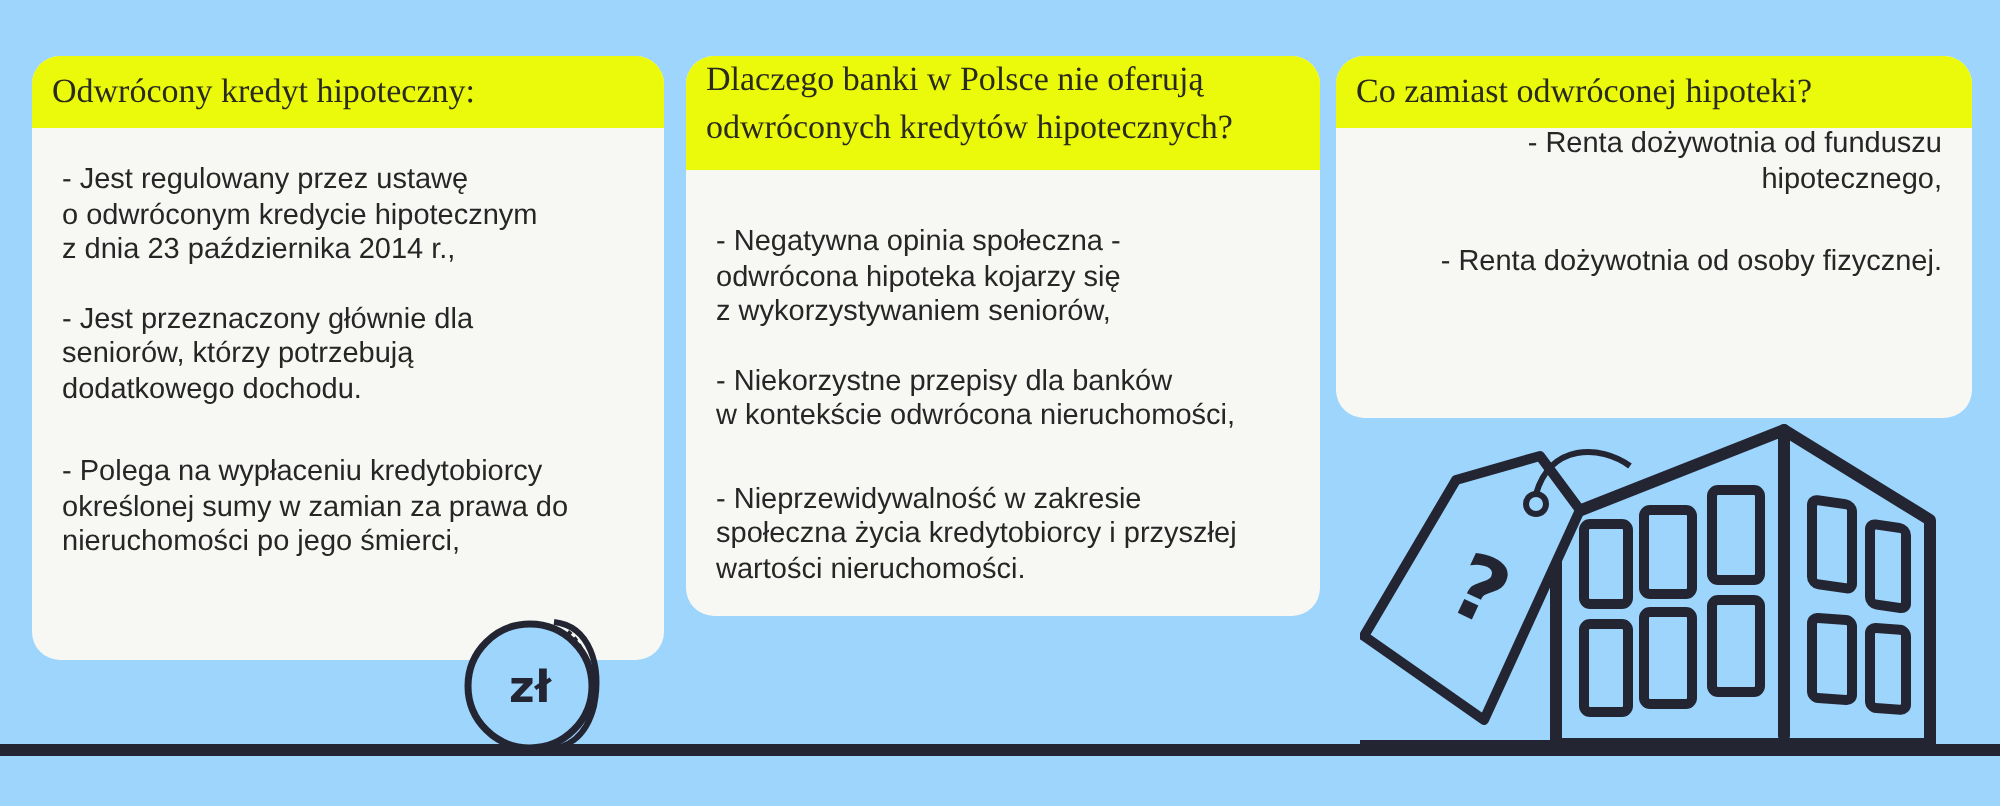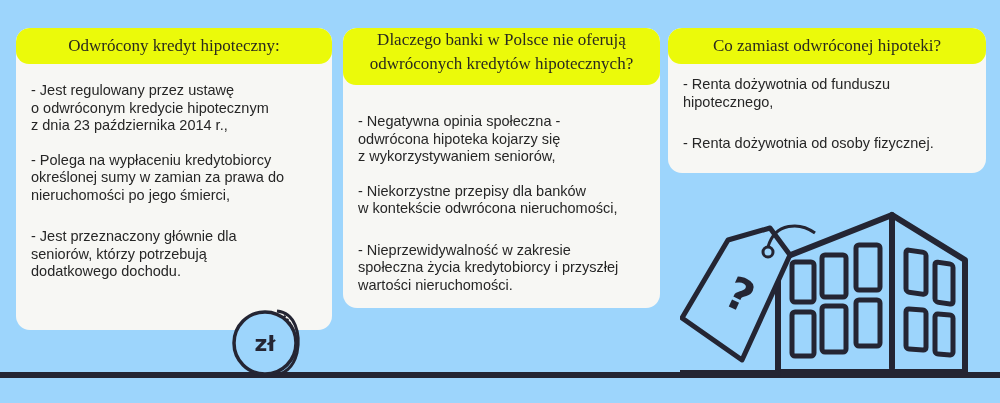--- a/index.html
+++ b/index.html
@@ -13,63 +13,61 @@
   .card {
     position: absolute;
     background: #f7f7f4;
     border-radius: 14px;
     overflow: hidden;
   }
   .card-head {
     background: #ebfa0a;
     font-family: "Liberation Serif", "DejaVu Serif", serif;
     color: #2a2a1e;
-    text-align: center;
     font-size: 17px;
     line-height: 24px;
     padding: 6px 10px;
-    border-radius: 13px;
   }
   .card-body {
     padding: 18px 15px 10px 15px;
     font-size: 14.5px;
     line-height: 17.5px;
     color: #262626;
   }
   .item { margin: 0 0 17px 0; white-space: pre-line; }
   .item:last-child { margin-bottom: 0; margin-top: 24px; }
 
   #card1 { left: 16px; top: 28px; width: 316px; height: 302px; }
   #card1 .card-head { height: 24px; }
   #card2 { left: 343px; top: 28px; width: 317px; height: 280px; }
   #card2 .card-head { height: 50px; padding-top: 0; padding-bottom: 7px; }
   #card2 .card-body { padding-top: 28px; }
-  #card3 { left: 668px; top: 28px; width: 318px; height: 145px; }
+  #card3 { left: 668px; top: 28px; width: 318px; height: 181px; }
   #card3 .card-head { height: 24px; }
-  #card3 .card-body { padding-top: 12px; }
+  #card3 .card-body { padding-top: 0; text-align: right; }
 
   .ground { position: absolute; left: 0; top: 372px; width: 1000px; height: 6px; background: #242533; }
   .coin { position: absolute; left: 225px; top: 303px; width: 90px; height: 75px; }
   .building { position: absolute; left: 680px; top: 200px; width: 320px; height: 180px; }
 </style>
 </head>
 <body>
 
 <div class="card" id="card1">
   <div class="card-head">Odwrócony kredyt hipoteczny:</div>
   <div class="card-body">
     <div class="item">- Jest regulowany przez ustawę
 o odwróconym kredycie hipotecznym
 z dnia 23 października 2014 r.,</div>
+    <div class="item">- Jest przeznaczony głównie dla
+seniorów, którzy potrzebują
+dodatkowego dochodu.</div>
     <div class="item">- Polega na wypłaceniu kredytobiorcy
 określonej sumy w zamian za prawa do
 nieruchomości po jego śmierci,</div>
-    <div class="item">- Jest przeznaczony głównie dla
-seniorów, którzy potrzebują
-dodatkowego dochodu.</div>
   </div>
 </div>
 
 <div class="card" id="card2">
   <div class="card-head" style="white-space:pre-line">Dlaczego banki w Polsce nie oferują
 odwróconych kredytów hipotecznych?</div>
   <div class="card-body">
     <div class="item">- Negatywna opinia społeczna -
 odwrócona hipoteka kojarzy się
 z wykorzystywaniem seniorów,</div>

